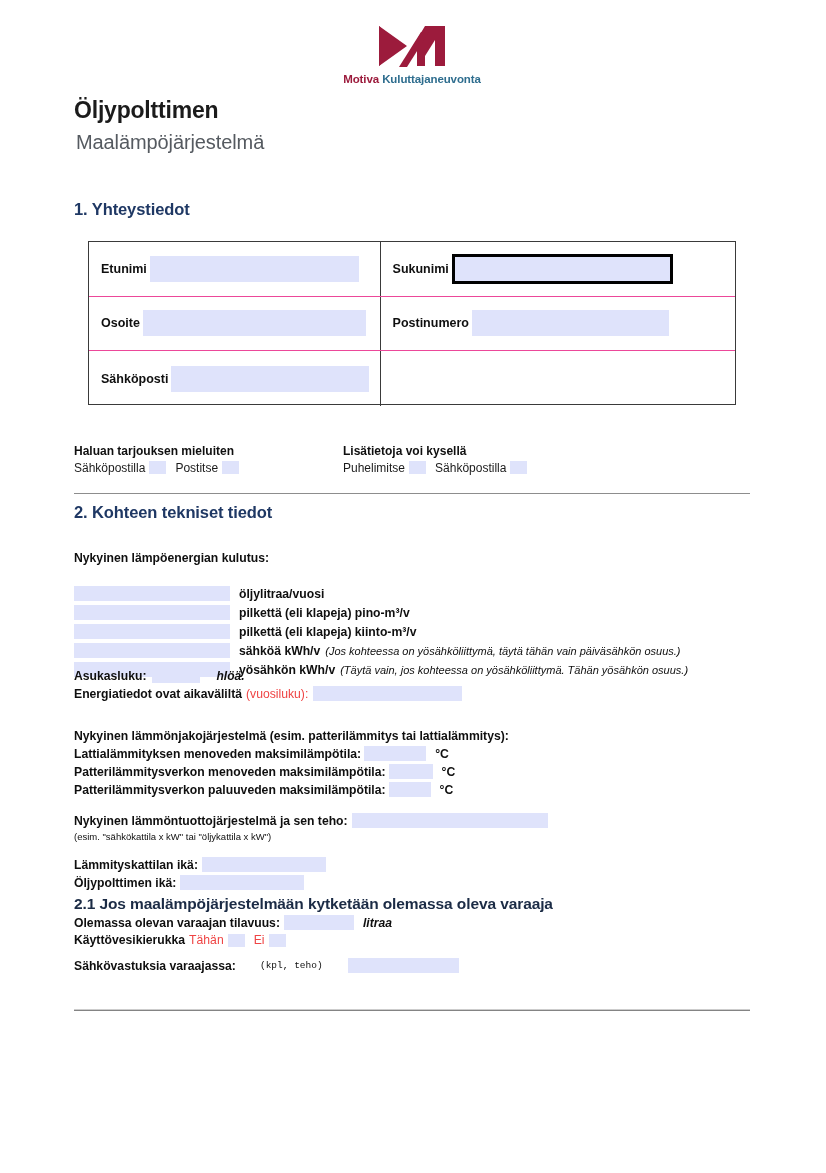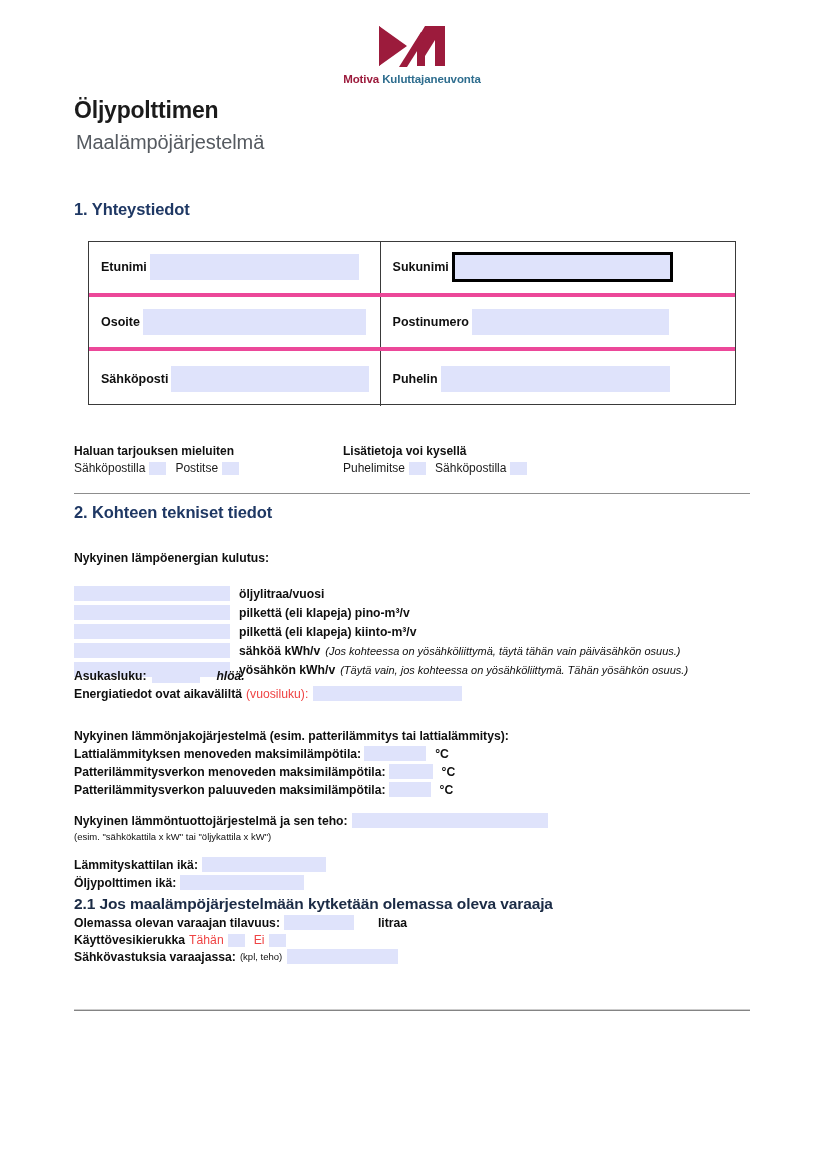--- a/index.html
+++ b/index.html
@@ -78,21 +78,21 @@
   .ctable {
     position: absolute;
     left: 88px; top: 241px;
     width: 648px; height: 164px;
     border: 1px solid #3a3a3a;
     border-collapse: collapse;
   }
   .ctable .row {
     display: flex;
     height: 54.6667px;
-    border-bottom: 4px solid #ec4899;
+    border-bottom: 1px solid #ec4899;
   }
   .ctable .row:last-child { border-bottom: none; }
   .ctable .cell {
     display: flex;
     align-items: center;
     padding-left: 12px;
     height: 100%;
     overflow: hidden;
   }
   .ctable .cell.left {
@@ -121,21 +121,21 @@
   
   .cb-group { position: absolute; }
   .cb-title {
     font-size: 12px;
     font-weight: bold;
     color: #0f0f0f;
     white-space: nowrap;
   }
   .cb-line {
     display: flex;
-    align-items: center;
+    align-items: flex-start;
     margin-top: 3px;
     white-space: nowrap;
   }
   .cb-line span.t {
     font-size: 12px;
     color: #1b1b1b;
   }
   .cb {
     display: inline-block;
     width: 17px; height: 13px;
@@ -231,24 +231,20 @@
       <div class="cell right">
         <span class="lbl">Postinumero</span>
         <span class="fld" style="width:197px;"></span>
       </div>
     </div>
     <div class="row">
       <div class="cell left">
         <span class="lbl">Sähköposti</span>
         <span class="fld" style="width:198px;"></span>
       </div>
-      <div class="cell right">
-        <span class="lbl">Puhelin</span>
-        <span class="fld" style="width:229px;"></span>
-      </div>
     </div>
   </div>
 
   <div class="cb-group" style="left:74px; top:444px;">
     <div class="cb-title">Haluan tarjouksen mieluiten</div>
     <div class="cb-line">
       <span class="t">Sähköpostilla</span>
       <span class="cb"></span>
       <span class="t">Postitse</span>
       <span class="cb"></span>
@@ -345,31 +341,31 @@
       <span class="fld" style="width:124px; height:15px; margin-left:4px;"></span>
     </div>
   </div>
 
   <div class="h21" style="top:895px;">2.1 Jos maalämpöjärjestelmään kytketään olemassa oleva varaaja</div>
 
   <div class="tblk" style="top:915px;">
     <div class="t-row">
       <span class="t-lbl">Olemassa olevan varaajan tilavuus:</span>
       <span class="fld" style="width:70px; height:15px; margin-left:4px;"></span>
-      <span class="t-lbl" style="margin-left:24px;">litraa</span>
+      <span class="t-lbl" style="margin-left:9px;font-style:italic;">litraa</span>
     </div>
     <div class="t-row" style="margin-top:3px;">
       <span class="t-lbl">Käyttövesikierukka</span>
       <span class="t-norm" style="margin-left:4px;">Tähän</span>
       <span class="cb"></span>
       <span class="t-norm">Ei</span>
       <span class="cb"></span>
     </div>
-    <div class="t-row" style="margin-top:2px;">
+    <div class="t-row" style="margin-top:11px;gap:20px;">
       <span class="t-lbl">Sähkövastuksia varaajassa:</span>
-      <span class="t-small" style="margin-left:4px;">(kpl, teho)</span>
+      <span class="t-small" style="margin-left:4px;font-family:Liberation Mono, monospace;">(kpl, teho)</span>
       <span class="fld" style="width:111px; height:15px; margin-left:5px;"></span>
     </div>
   </div>
 
   <div class="hr thick" style="left:74px; top:1009px; width:676px;"></div>
 
 </div>
 
 </body></html>

